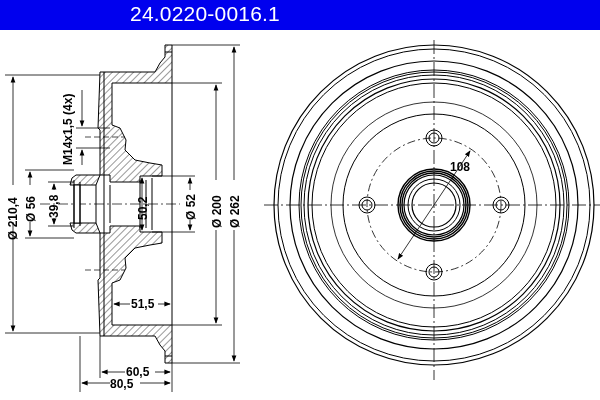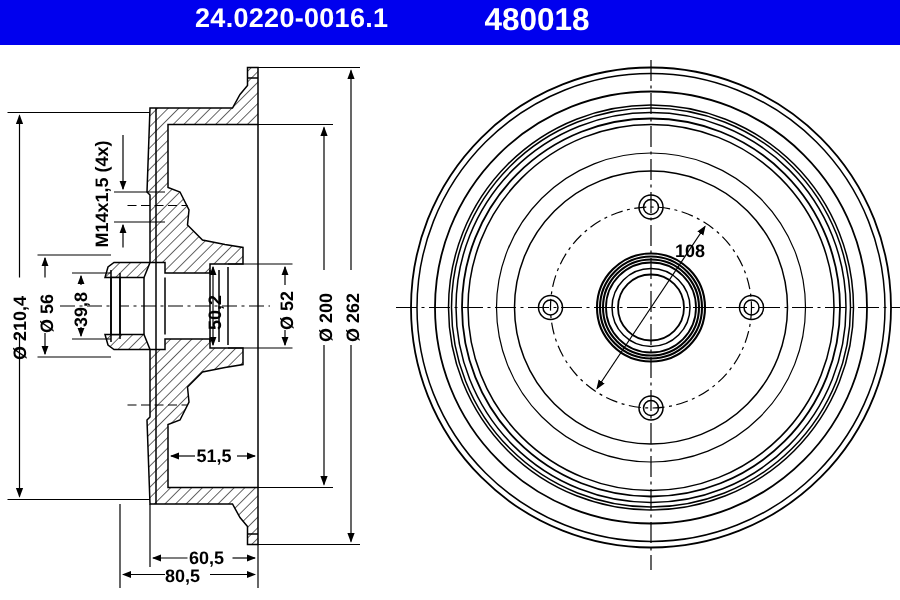--- a/index.html
+++ b/index.html
@@ -1,28 +1,27 @@
 <!DOCTYPE html>
 <html><head>
 <meta charset="utf-8">
 <style>
   html, body { margin: 0; padding: 0; background: #ffffff; }
   body { width: 600px; height: 400px; overflow: hidden; position: relative; font-family: "Liberation Sans", sans-serif; }
   .header { position: absolute; left: 0; top: 0; width: 600px; height: 30px; background: #0000ee; }
-  .header .pn { position: absolute; top: 2px; left: 130px; color: #fff; font-weight: bold; font-size: 18px; letter-spacing: 0.2px; }
+  .header .pn { position: absolute; top: 2px; left: 130px; color: #fff; font-weight: normal; font-size: 21px; letter-spacing: 0.2px; }
   .header .num { position: absolute; top: 2px; left: 323px; color: #fff; font-weight: bold; font-size: 21px; }
   svg { position: absolute; left: 0; top: 0; }
   .dim { font-family: "Liberation Sans", sans-serif; font-weight: bold; font-size: 12px; fill: #000; }
 </style>
 </head>
 <body>
 
 <div class="header">
   <span class="pn">24.0220-0016.1</span>
-  <span class="num">480018</span>
 </div>
 
 <svg width="600" height="400" viewBox="0 0 600 400">
   <defs>
     <pattern id="hatch" patternUnits="userSpaceOnUse" width="5" height="5" patternTransform="rotate(45)">
       <line x1="0" y1="0" x2="0" y2="5" stroke="#000" stroke-width="0.8"></line>
     </pattern>
     <marker id="arr" markerWidth="8" markerHeight="8" refX="7" refY="4" orient="auto">
       <path d="M0,1 L8,4 L0,7 z" fill="#000"></path>
     </marker>

